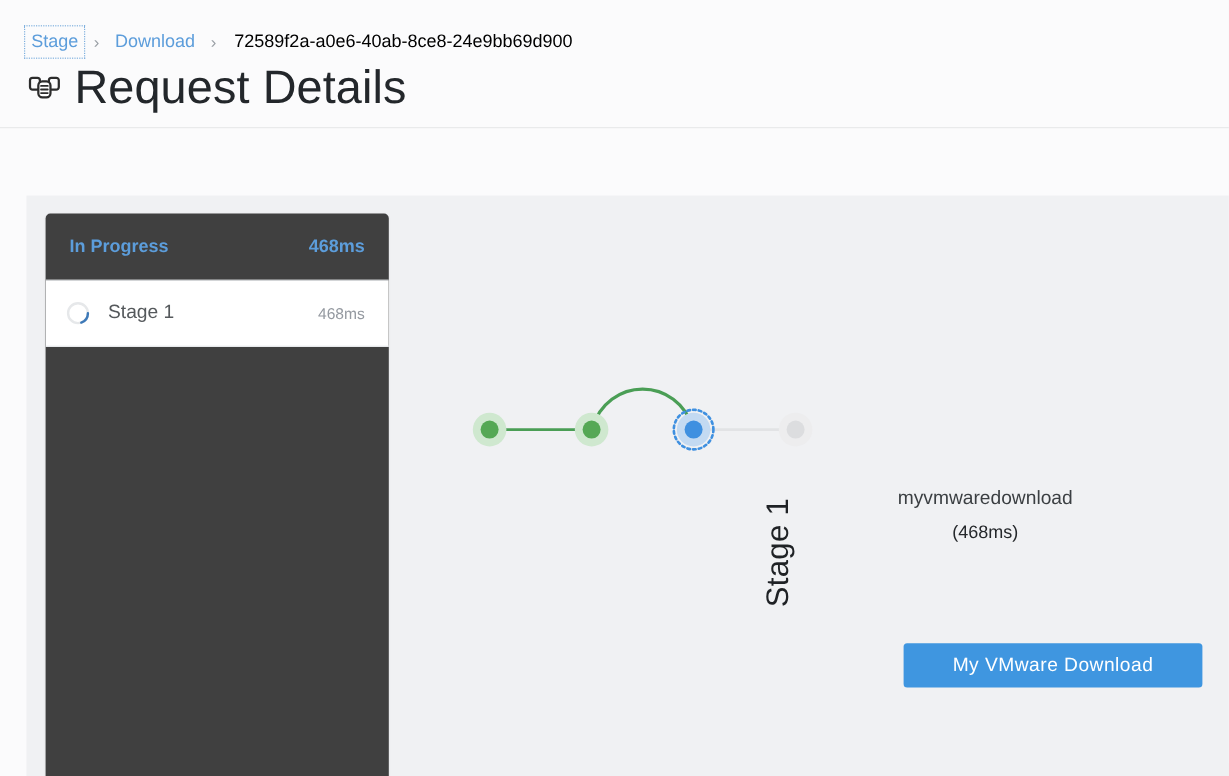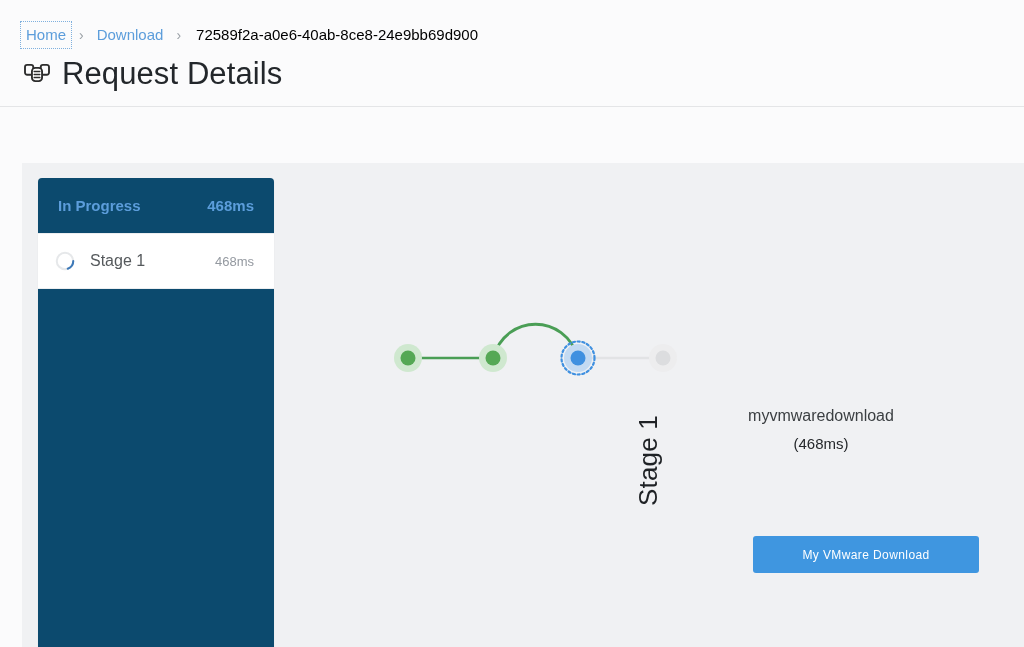--- a/index.html
+++ b/index.html
@@ -66,21 +66,21 @@
     align-items: center;
   }
   .title-icon {
     width: 30px;
     height: 30px;
     margin-right: 10px;
     display: block;
     flex: 0 0 auto;
   }
   .page-title {
-    font-size: 31px;
+    font-size: 39px;
     font-weight: 400;
     color: #23272b;
     letter-spacing: 0.1px;
     line-height: 36px;
   }
 
   
   .content {
     position: absolute;
     left: 0;
@@ -97,23 +97,23 @@
     width: 1002px;
     height: 484px;
     background: #f0f1f3;
   }
 
   
   .sidebar {
     position: absolute;
     left: 16px;
     top: 15px;
-    width: 236px;
+    width: 286px;
     bottom: 0;
-    background: #0c4a6e;
+    background: #404040;
     border-radius: 4px 4px 0 0;
     box-shadow: 0 1px 2px rgba(0,0,0,0.06);
     overflow: hidden;
   }
   .sidebar-header {
     height: 56px;
     display: flex;
     align-items: center;
     justify-content: space-between;
     padding: 0 20px;
@@ -200,40 +200,40 @@
     transform-origin: center center;
     font-size: 26px;
     color: #1f2225;
     letter-spacing: 0.2px;
     white-space: nowrap;
   }
   .vmware-btn {
     position: absolute;
     left: 425px;
     top: 373px;
-    width: 226px;
+    width: 249px;
     height: 37px;
     background: #3f96e0;
     border: none;
     border-radius: 3px;
     color: #ffffff;
-    font-size: 12px;
+    font-size: 16px;
     font-family: "Liberation Sans", sans-serif;
     letter-spacing: 0.4px;
     cursor: pointer;
     padding: 0;
   }
 </style>
 </head>
 <body>
 
 <div class="header">
 
   <div class="breadcrumb">
-    <a class="crumb-link focused" href="#">Home</a>
+    <a class="crumb-link focused" href="#">Stage</a>
     <span class="crumb-sep">›</span>
     <a class="crumb-link" href="#">Download</a>
     <span class="crumb-sep">›</span>
     <span class="crumb-current">72589f2a-a0e6-40ab-8ce8-24e9bb69d900</span>
   </div>
 
   <div class="title-row">
     <svg class="title-icon" viewBox="0 0 32 32">
 
       <path d="M5.5 6.2 h4.2 a2.3 2.3 0 0 1 2.3 2.3 v6.0 a2.3 2.3 0 0 1 -2.3 2.3 h-4.2 a2.3 2.3 0 0 1 -2.3 -2.3 v-6.0 a2.3 2.3 0 0 1 2.3 -2.3 z" fill="none" stroke="#2c2c2c" stroke-width="2"></path>

